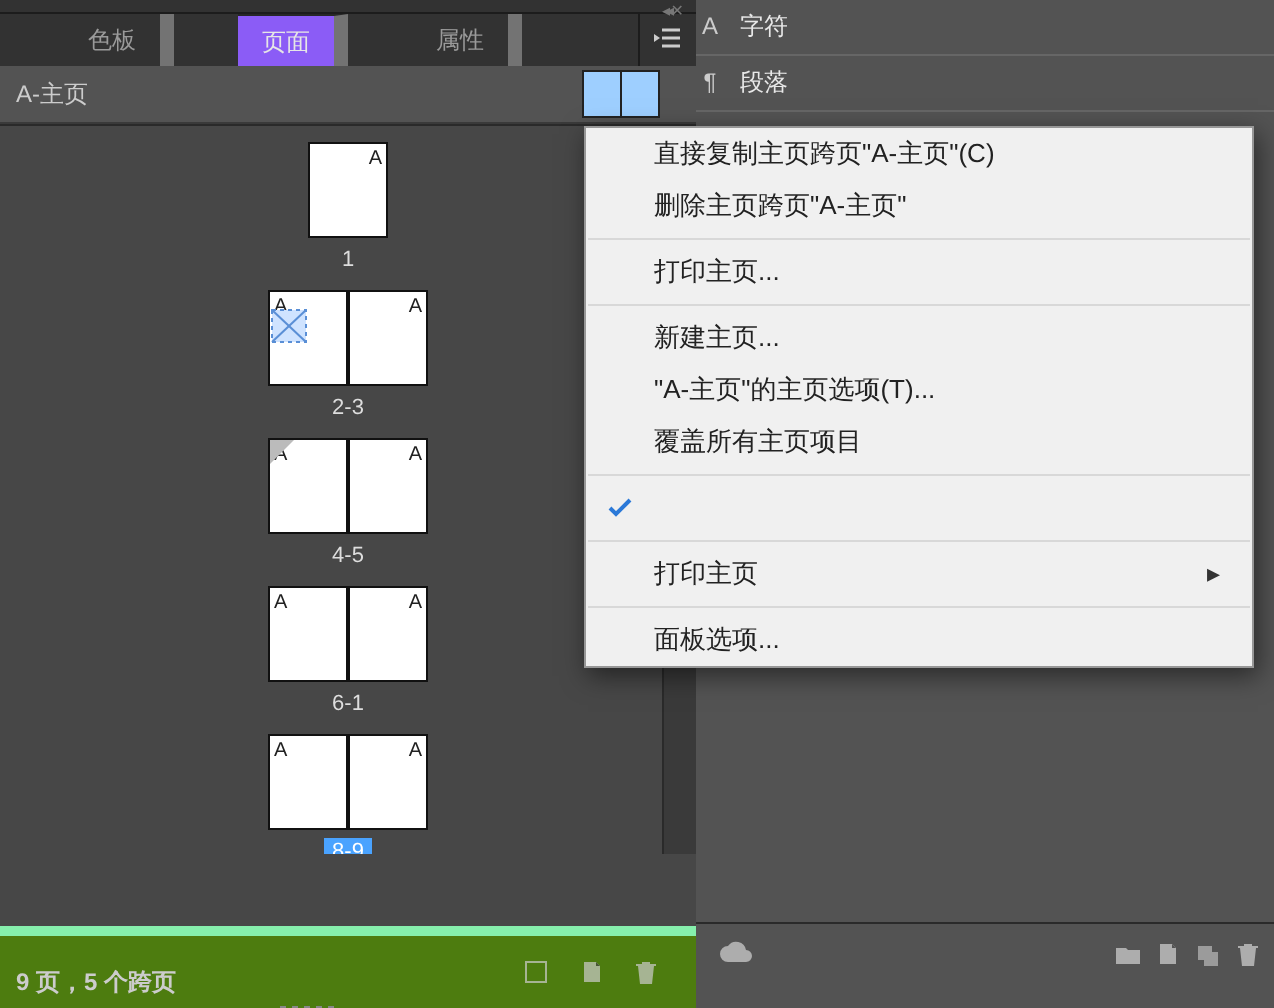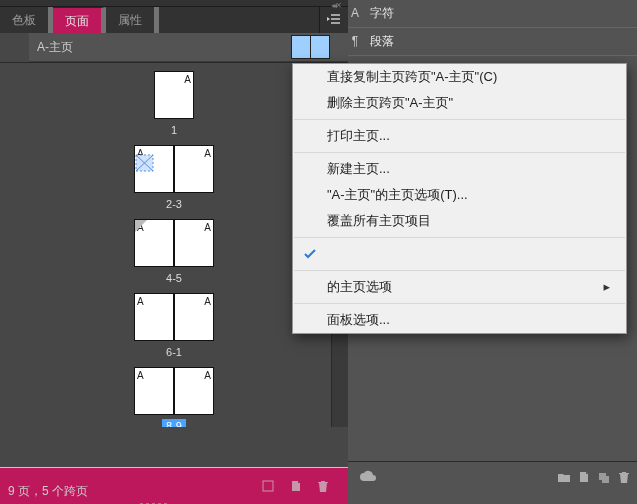--- a/index.html
+++ b/index.html
@@ -9,44 +9,44 @@
 .rp-item{height:27px;line-height:27px;border-bottom:1px solid #666;color:#e8e8e8;}
 .rp-item .glyph{display:inline-block;width:14px;text-align:center;margin-right:8px;color:#ccc;}
 .rp-space{height:340px;}
 .rp-icons{position:absolute;bottom:12px;right:0;width:100%;height:30px;border-top:1px solid #2a2a2a;}
 .rp-icons svg{margin:8px 6px 0 0;float:right;opacity:.75}
 .rp-icons .cloud{float:left;margin:8px 0 0 10px}
 .panel{position:absolute;top:0;left:0;width:348px;height:504px;background:#474747;}
 .panel-head{height:6px;background:#323232;border-bottom:1px solid #1c1c1c;position:relative;}
 .panel-head .dots{position:absolute;right:8px;top:1px;color:#777;font-size:8px;letter-spacing:-2px;}
 .tabs{height:26px;background:#323232;display:flex;}
-.tab{padding:0 12px;line-height:26px;color:#9a9a9a;border-right:5px solid #737373;cursor:default;}
-.tab.active{background:#be185d;color:#e6e6e6;border-top:1px solid #272727;text-align:center;}
+.tab{padding:0 12px;line-height:26px;color:#9a9a9a;border-right:7px solid #737373;cursor:default;margin-left:32px;}
+.tab.active{background:#8b5cf6;color:#e6e6e6;border-top:1px solid #272727;text-align:center;}
 .burger{margin-left:auto;width:28px;text-align:center;line-height:26px;color:#ccc;border-left:1px solid #1c1c1c;}
-.masters{background:#474747;margin-left:29px;}
+.masters{background:#474747;}
 .master{height:28px;display:flex;align-items:center;padding-left:8px;border-bottom:1px solid #3a3a3a;}
 .master.selected{background:#535353;}
 .master .lab{flex:1;color:#ccc;}
 .master .thumbs{display:flex;margin-right:18px;}
 .th{width:18px;height:22px;border:1px solid #222;background:#fff;margin-left:-1px;}
 .th.sel{background:#9ecfff;}
 .scrollpad{position:absolute;top:60px;right:0;width:16px;height:398px;background:#3a3a3a;border-left:1px solid #2a2a2a;}
 .scrollpad .knob{position:absolute;top:0;left:2px;width:12px;height:70px;background:#5a5a5a;border-radius:2px;}
 .pagesWrap{height:364px;overflow:hidden;background:#474747;position:relative;}
 .splitter{height:1px;background:#2a2a2a;}
 .pagesCol{position:absolute;left:0;right:0;top:0;}
 .spread{display:flex;flex-direction:column;align-items:center;margin-top:8px;}
 .pgrow{display:flex;}
 .pg{width:38px;height:46px;background:#fff;border:1px solid #111;position:relative;color:#222;font-size:10px;}
 .pg .lt{position:absolute;top:2px;right:2px;}
 .pg .ltL{position:absolute;top:2px;left:2px;}
 .pg .fold{position:absolute;top:0;left:0;width:0;height:0;border-top:12px solid #bbb;border-right:12px solid transparent;}
 .plabel{margin-top:4px;color:#ddd;font-size:11px;text-align:center;padding:1px 4px;}
 .plabel.sel{background:#4aa3ff;color:#fff;text-align:center;}
-.footer{position:absolute;bottom:0;left:0;right:0;height:36px;background:#be185d;border-top:1px solid #86efac;}
+.footer{position:absolute;bottom:0;left:0;right:0;height:36px;background:#4d7c0f;border-top:5px solid #86efac;font-weight:bold;}
 .footer .status{position:absolute;left:8px;bottom:4px;color:#ccc;}
 .footer .fdots{position:absolute;left:140px;bottom:-2px;display:flex;gap:3px;}
 .footer .fdots span{width:3px;height:3px;background:#888;display:block;}
 .footer .ficons{position:absolute;right:18px;bottom:8px;}
 .footer .ficons svg{margin-left:10px;opacity:.7}
 .ctx{position:absolute;top:63px;left:292px;width:333px;background:#f0f0f0;border:1px solid #979797;box-shadow:2px 4px 12px rgba(0,0,0,.5);font-size:13px;color:#222;}
 .ctx .mi{height:26px;line-height:26px;padding:0 16px 0 34px;position:relative;}
 .ctx .mi.hl{background:#94c6ff;}
 .ctx .sep{height:1px;background:#d8d8d8;margin:3px 1px;}
 .ctx .check{position:absolute;left:9px;top:5px;width:16px;height:16px;}
@@ -213,18 +213,18 @@
   <div class="mi">新建主页...</div>
   <div class="mi">"A-主页"的主页选项(T)...</div>
   <div class="mi"><span>覆盖所有主页项目</span></div>
   <div class="sep"></div>
   <div class="mi">
     <svg class="check" viewBox="0 0 16 16">
           <path d="M3 8l3 3 7-7" fill="none" stroke="#2b79d8" stroke-width="2"></path>
         </svg>
   </div>
   <div class="sep"></div>
-  <div class="mi"><span>的主页选项</span><span class="arr">▸</span></div>
+  <div class="mi"><span>打印主页</span><span class="arr">▸</span></div>
   <div class="sep"></div>
   <div class="mi">面板选项...</div>
 </div>
 
 </div>
 
 </body></html>

